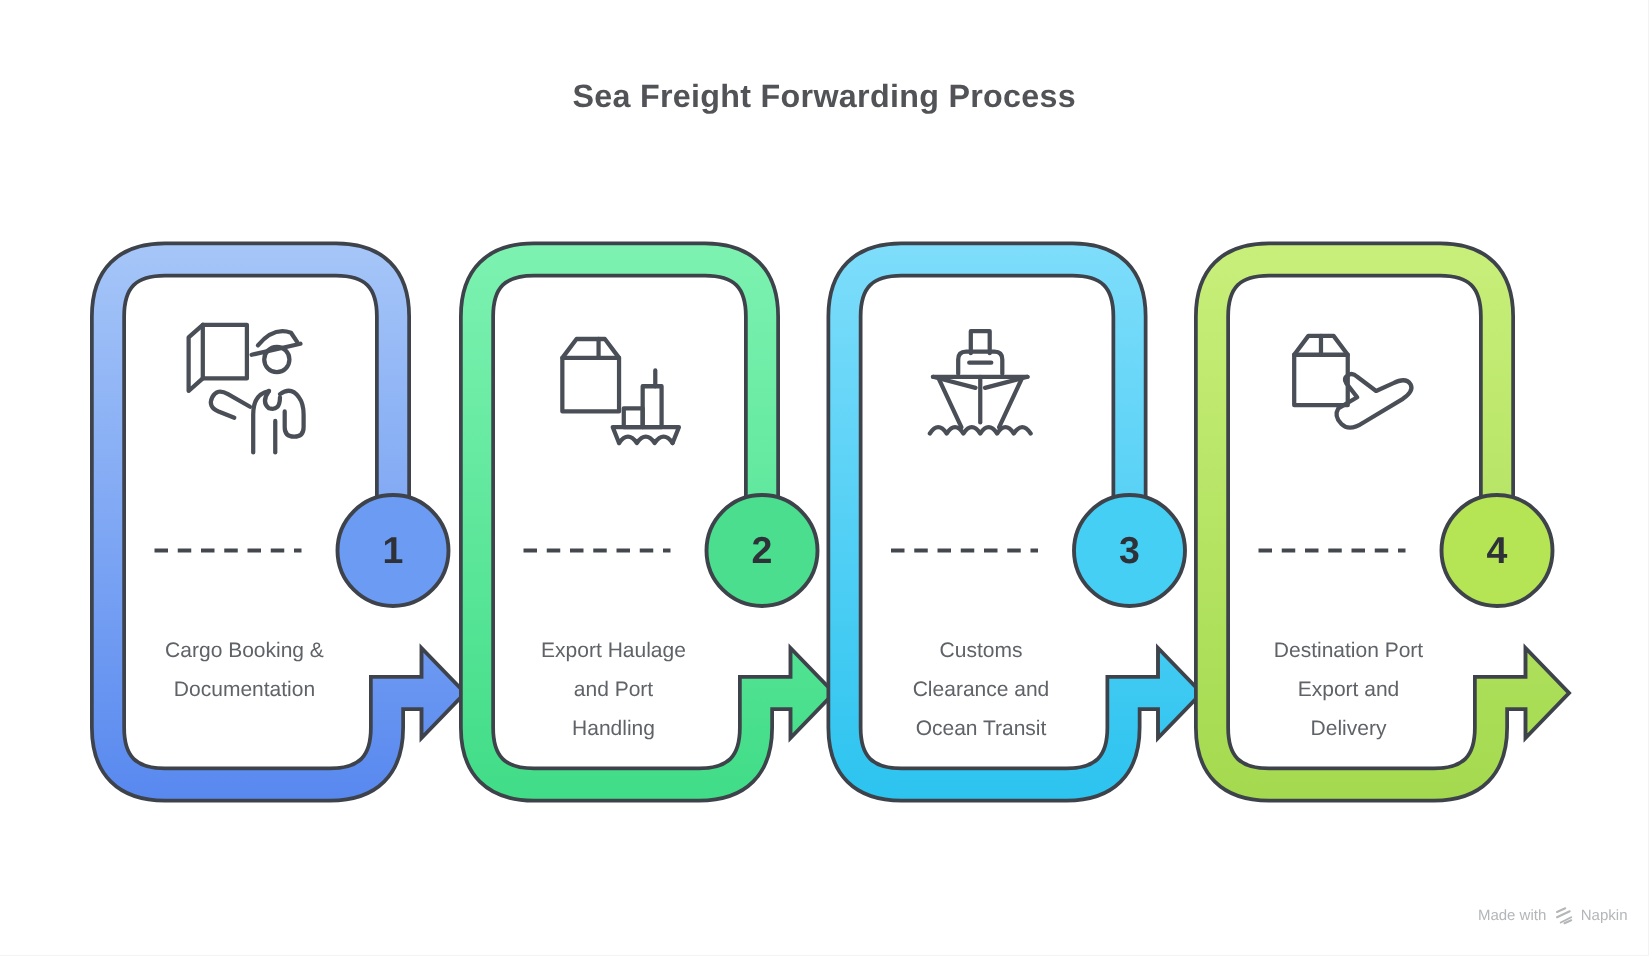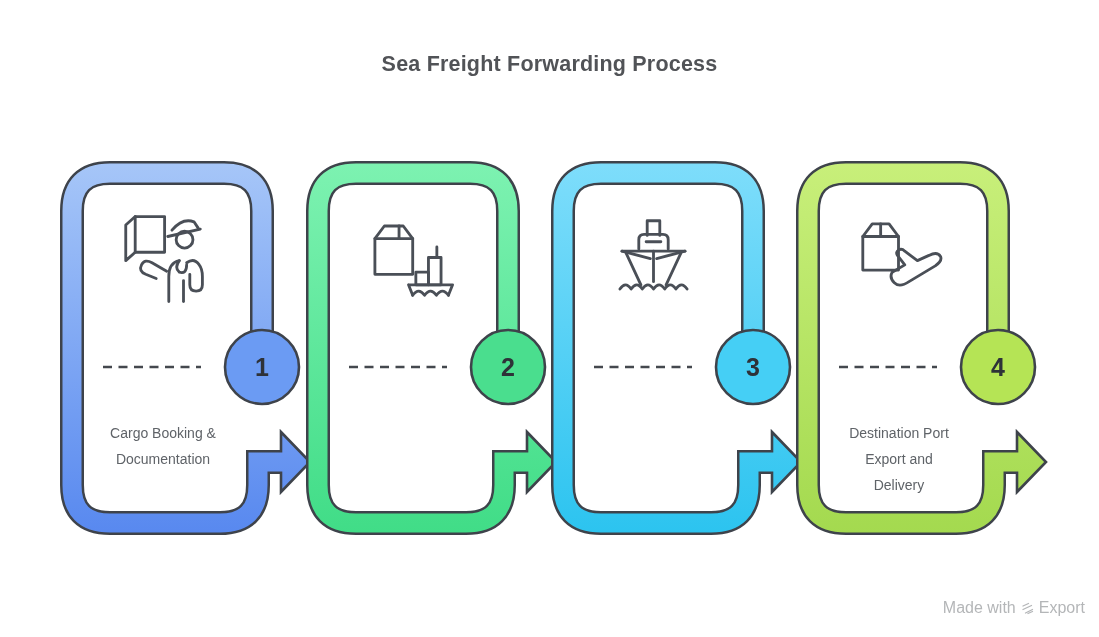--- a/index.html
+++ b/index.html
@@ -26,21 +26,21 @@
     text-align:center;font-size:25px;font-weight:700;line-height:30px;
     color:var(--number-color,#2E3238);
   }
   .label{
     position:absolute;left:16px;top:257px;width:170px;text-align:center;
     font-size:14px;line-height:26px;color:var(--label-color,#5F6368);
     white-space:pre-line;
   }
   .watermark{
     position:absolute;right:14px;bottom:20px;display:flex;align-items:center;
-    gap:5px;color:var(--watermark-color,#B4B6B8);font-size:16px;
+    gap:5px;color:var(--watermark-color,#B4B6B8);font-size:10px;
   }
   .napkin-glyph{display:inline-block;}
 </style>
 </head>
 <body>
 
 <div class="page" style="--bg: #FFFFFF; --outline: #3E434B; --icon-stroke: #4A4F57; --title-color: #515357; --label-color: #5F6368; --number-color: #2E3238; --watermark-color: #B4B6B8;">
 
   <div class="title">Sea Freight Forwarding Process</div>
 
@@ -93,20 +93,23 @@
         <path d="M18 32 L27 20 H45 L54 32"></path>
         <path d="M41 20 V32"></path>
         <path d="M77 40 V50"></path>
         <path d="M57 64 H69 V76 H57 Z"></path>
         <path d="M69 50 H81 V76 H69 Z"></path>
         <path d="M50 76 H92 L88 86 M54 86 L50 76"></path>
         <path d="M54 86 q5.7 -8 11.3 0 q5.7 -8 11.3 0 q5.7 -8 11.4 0"></path>
       </g>
     </svg>
     <div class="num">2</div>
+    <div class="label">Export Haulage
+and Port
+Handling</div>
   </div>
 
   <div class="card" style="left:553px">
     <svg class="frame" width="320" height="395" viewBox="0 0 320 395">
       <defs>
         <linearGradient id="grad2" gradientUnits="userSpaceOnUse" x1="0" y1="0" x2="0" y2="380">
           <stop class="stop-top" offset="0" stop-color="#7EDDFB"></stop>
           <stop class="stop-bottom" offset="1" stop-color="#2AC3EF"></stop>
         </linearGradient>
       </defs>
@@ -120,20 +123,23 @@
         <path d="M36 42 V33 Q36 28 41 28 H59 Q64 28 64 33 V42"></path>
         <path d="M43 35 H57"></path>
         <path d="M20 44 H80"></path>
         <path d="M20 44 L47 51 M80 44 L53 51"></path>
         <path d="M24 46 L38 76 M76 46 L62 76"></path>
         <path d="M50 44 V73"></path>
         <path d="M18 80 q5.3 -8 10.7 0 q5.3 -8 10.6 0 q5.3 -8 10.7 0 q5.3 -8 10.7 0 q5.3 -8 10.6 0 q5.3 -8 10.7 0"></path>
       </g>
     </svg>
     <div class="num">3</div>
+    <div class="label">Customs
+Clearance and
+Ocean Transit</div>
   </div>
 
   <div class="card" style="left:798px">
     <svg class="frame" width="320" height="395" viewBox="0 0 320 395">
       <defs>
         <linearGradient id="grad3" gradientUnits="userSpaceOnUse" x1="0" y1="0" x2="0" y2="380">
           <stop class="stop-top" offset="0" stop-color="#C8EF7A"></stop>
           <stop class="stop-bottom" offset="1" stop-color="#A3D94E"></stop>
         </linearGradient>
       </defs>
@@ -153,16 +159,16 @@
     <div class="label">Destination Port
 Export and
 Delivery</div>
   </div>
 
   <div class="watermark">
     <span>Made with</span>
     <svg class="napkin-glyph" width="13" height="13" viewBox="0 0 13 13">
       <path d="M2 4 L7.5 1.5 M2 7.5 L10.5 3.5 M4.5 11 L11.5 7.5 M7 11.5 L11.5 9.5" stroke="#B4B6B8" stroke-width="1.3" fill="none" stroke-linecap="round"></path>
     </svg>
-    <span>Export</span>
+    <span>Napkin</span>
   </div>
 
 </div>
 
 </body></html>

